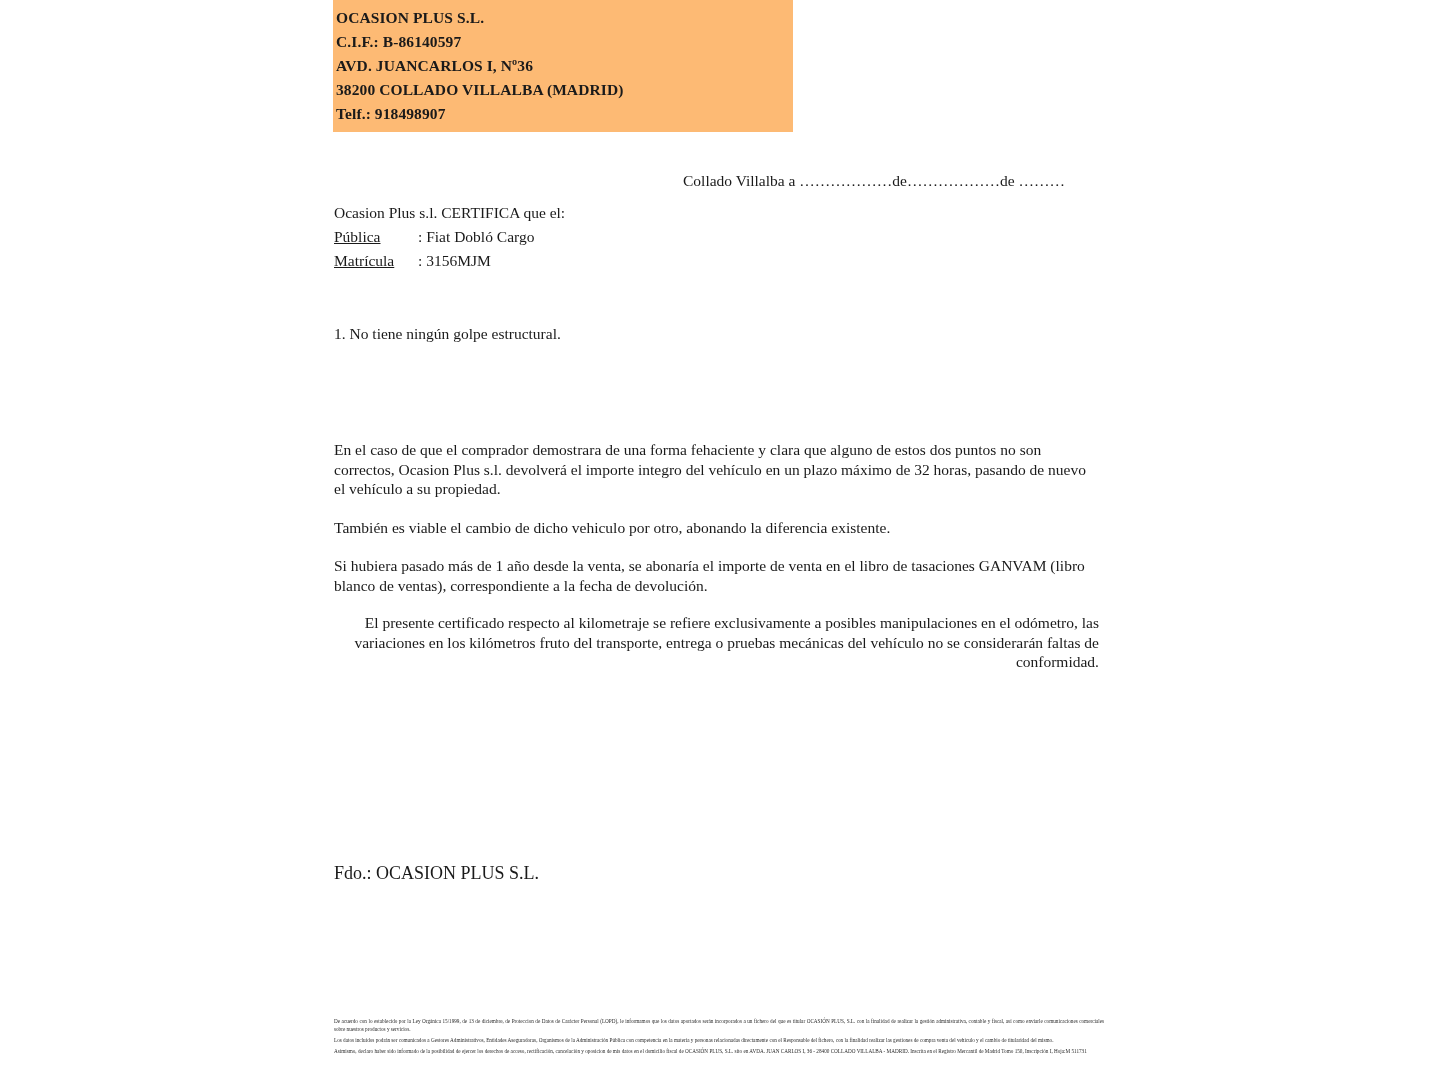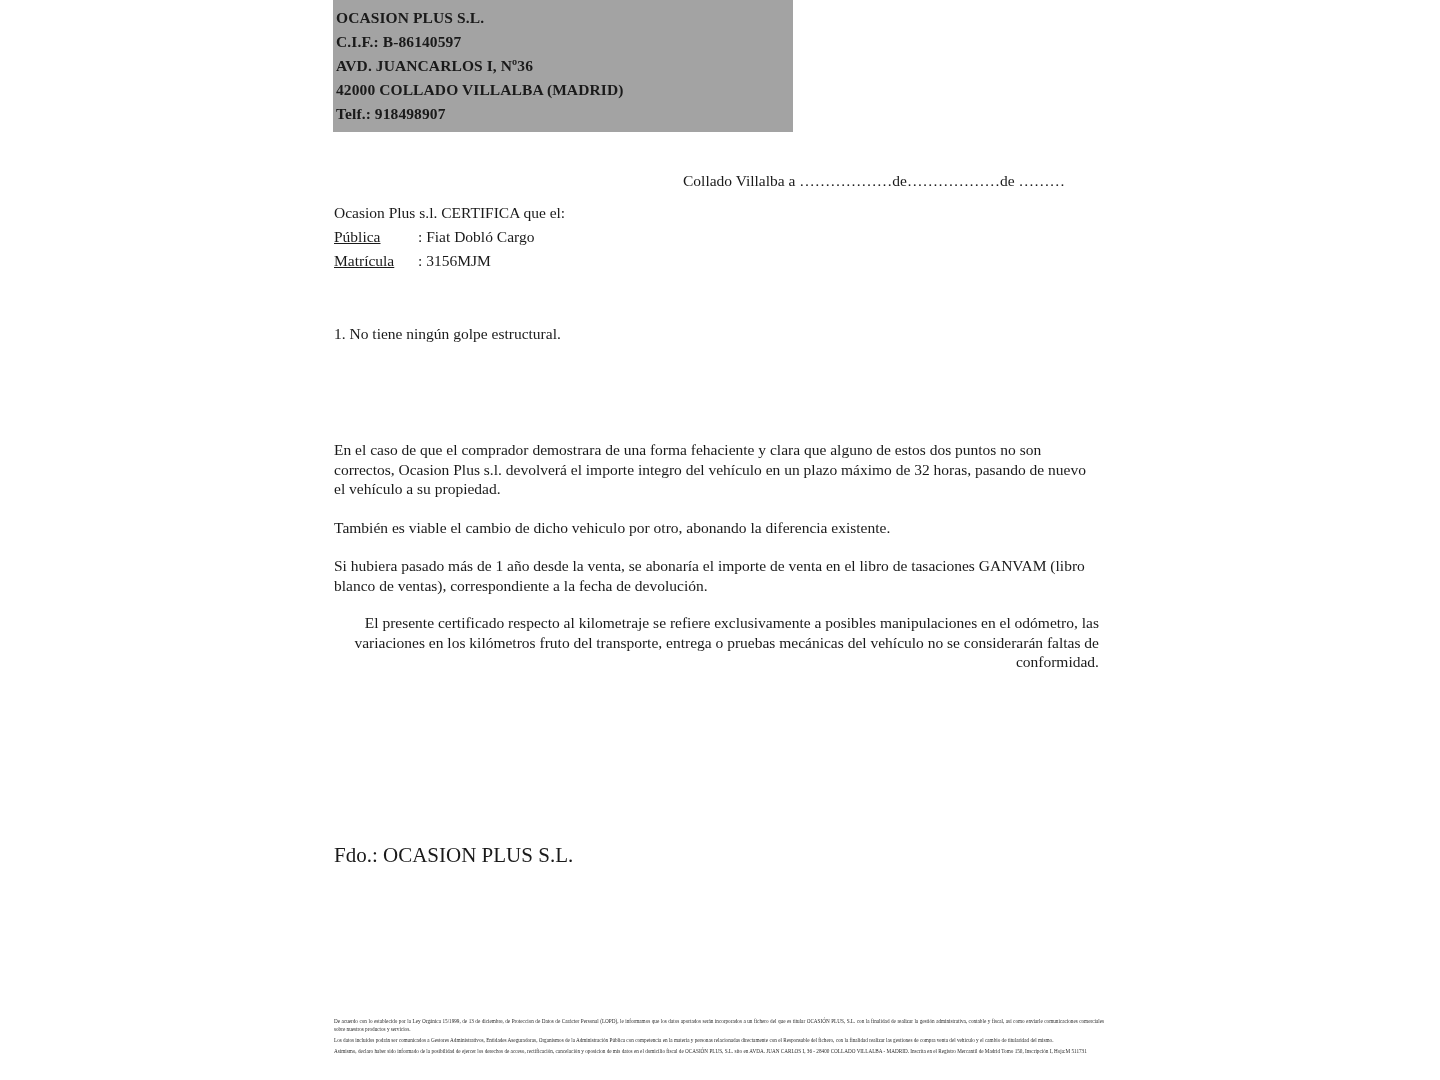--- a/index.html
+++ b/index.html
@@ -24,21 +24,21 @@
     height: 1080px;
     background: #ffffff;
   }
 
   
   .letterhead {
     position: absolute;
     left: 333px;
     top: 0px;
     width: 460px;
-    background: #a3a3a3;
+    background: #fdba74;
     padding: 6px 0 6px 0;
     box-sizing: border-box;
   }
   .letterhead div {
     font-weight: bold;
     font-size: 15.5px;
     line-height: 24px;
     padding-left: 3px;
     letter-spacing: 0.1px;
   }
@@ -91,22 +91,22 @@
   }
   .para-1 { top: 440px; }
   .para-2 { top: 518px; }
   .para-3 { top: 556px; }
   .para-4 { top: 613px; text-align: right; }
 
   
   .signature {
     position: absolute;
     left: 334px;
-    top: 843px;
-    font-size: 21px;
+    top: 863px;
+    font-size: 18px;
   }
 
   
   .legal {
     position: absolute;
     left: 334px;
     top: 1018px;
     width: 770px;
     font-size: 5.2px;
     line-height: 7.6px;
@@ -118,21 +118,21 @@
 </style>
 </head>
 <body>
 
 <div class="page">
 
   <div class="letterhead">
     <div>OCASION PLUS S.L.</div>
     <div>C.I.F.: B-86140597</div>
     <div>AVD. JUANCARLOS I, Nº36</div>
-    <div>42000 COLLADO VILLALBA (MADRID)</div>
+    <div>38200 COLLADO VILLALBA (MADRID)</div>
     <div>Telf.: 918498907</div>
   </div>
 
   <div class="date-line">Collado Villalba a ………………de………………de ………</div>
 
   <div class="certifies">
     <div>Ocasion Plus s.l. CERTIFICA que el:</div>
     <div>
       <span class="row-label">Pública</span><span>: Fiat Dobló Cargo</span>
     </div>

